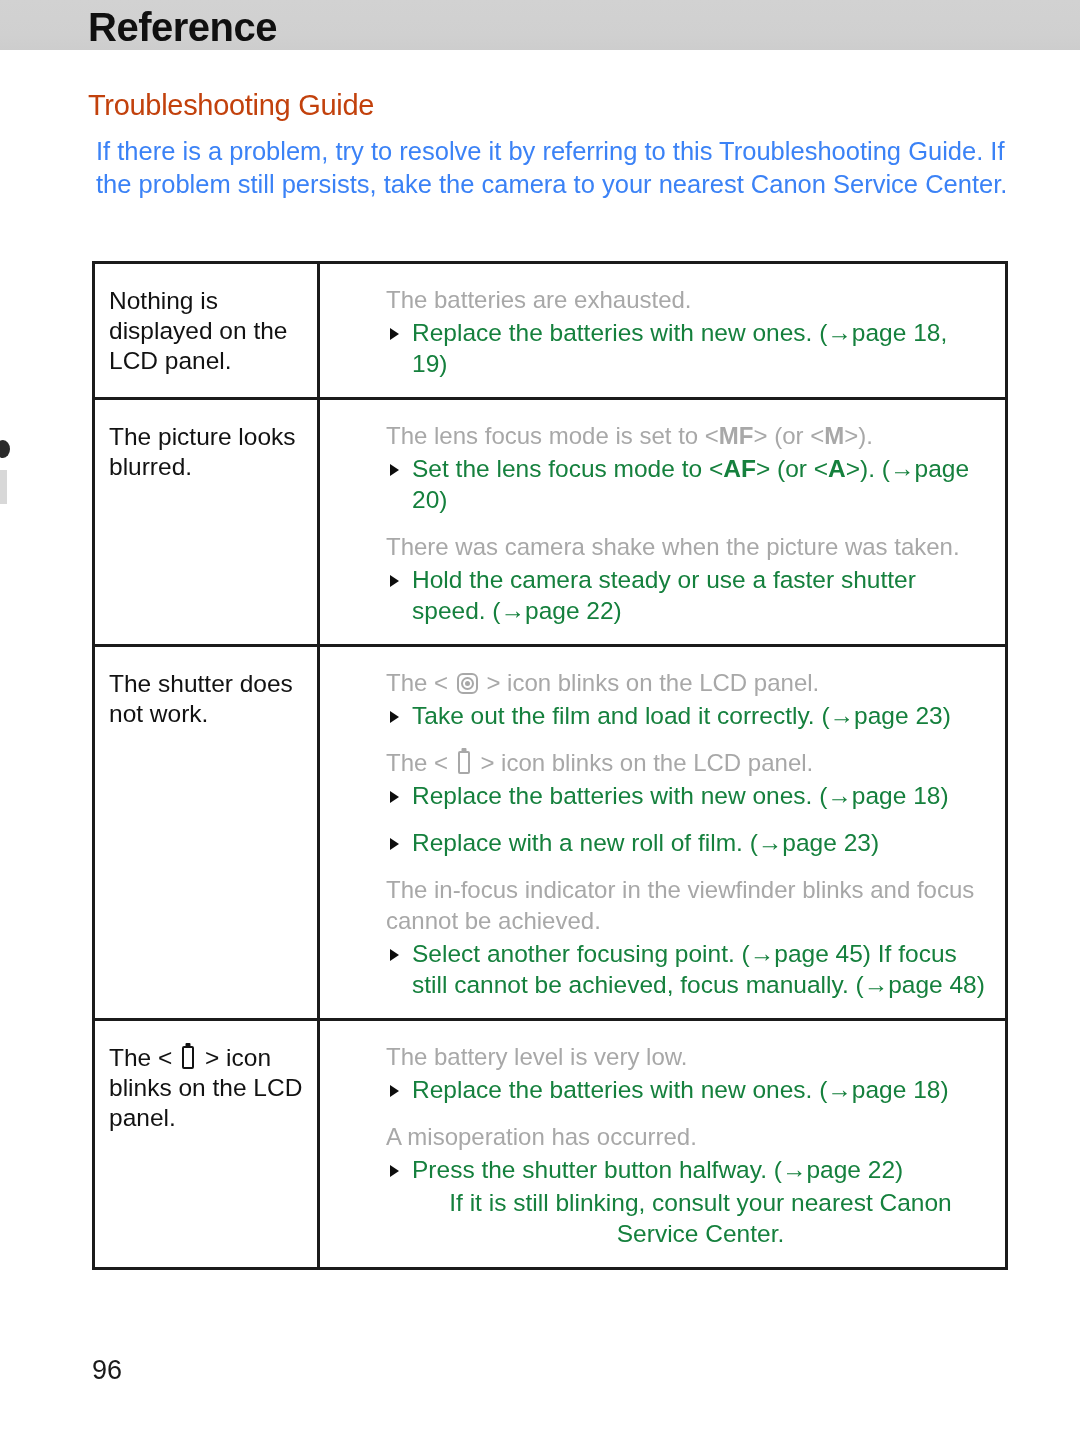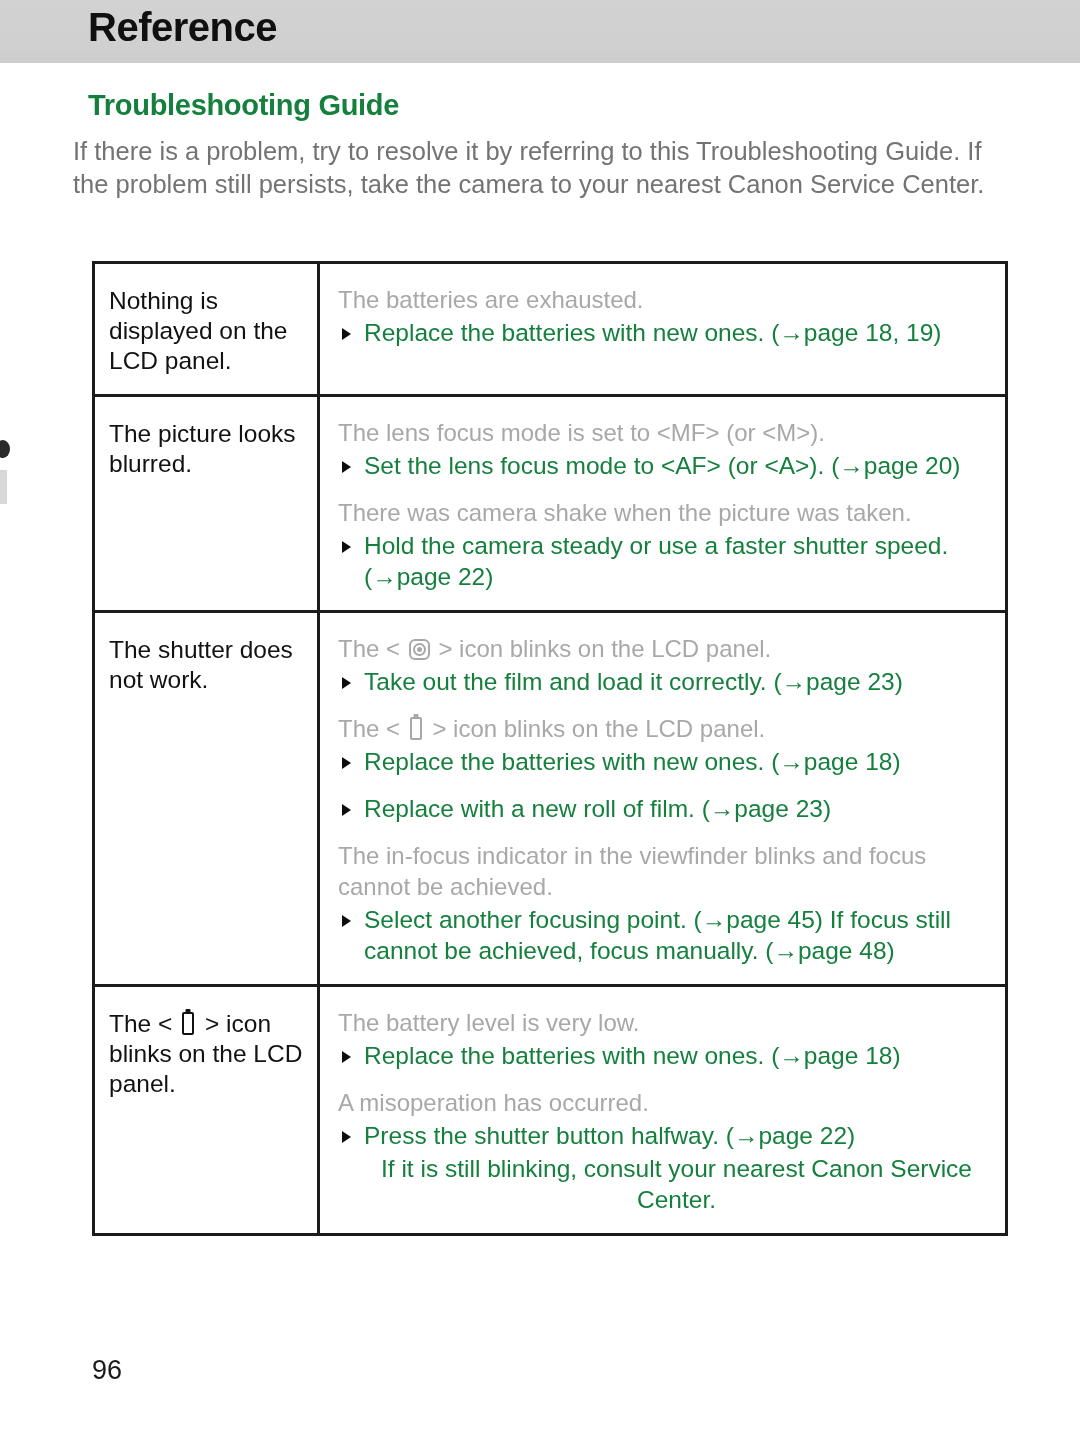--- a/index.html
+++ b/index.html
@@ -15,21 +15,21 @@
     position: relative;
     overflow: hidden;
   }
 
   
   .header-band {
     position: absolute;
     left: 0;
     top: 0;
     width: 1080px;
-    height: 63px;
+    height: 50px;
     background: linear-gradient(180deg, #d2d2d2 0%, #d0d0d0 70%, #cdcdcd 100%);
   }
   .header-title {
     position: absolute;
     left: 88px;
     top: 5px;
     font-size: 40px;
     font-weight: bold;
     letter-spacing: -0.5px;
     color: #101010;
@@ -42,49 +42,50 @@
     left: 0;
     top: 63px;
     width: 1080px;
   }
 
   .section-title {
     position: absolute;
     left: 88px;
     top: 26px;
     font-size: 29px;
-    font-weight: bold;
+    font-weight: normal;
     letter-spacing: -0.3px;
-    color: #15803d;
+    color: #c2410c;
     white-space: nowrap;
   }
 
   .intro {
     position: absolute;
-    left: 73px;
+    left: 96px;
     top: 72px;
     width: 920px;
     font-size: 25.5px;
     line-height: 33px;
-    color: #737373;
+    color: #3b82f6;
   }
 
   
   .ts-table {
     position: absolute;
     left: 92px;
     top: 198px;
     width: 916px;
     border: 3px solid #1b1b1b;
     border-collapse: collapse;
     box-sizing: border-box;
   }
   .ts-row {
     display: flex;
     border-bottom: 3px solid #1b1b1b;
+    gap: 48px;
   }
   .ts-row:last-child {
     border-bottom: none;
   }
   .ts-symptom {
     width: 225px;
     flex: 0 0 225px;
     box-sizing: border-box;
     border-right: 3px solid #1b1b1b;
     padding: 22px 12px 18px 14px;
@@ -133,21 +134,21 @@
   }
   .solution.no-bullet {
     padding-left: 26px;
     text-align: center;
   }
   .solution.no-bullet::before {
     display: none;
   }
 
   b.mode {
-    font-weight: normal;
+    font-weight: bold;
   }
 
   
   .icon-film,
   .icon-battery {
     display: inline-block;
     vertical-align: -3px;
     position: relative;
   }
   

